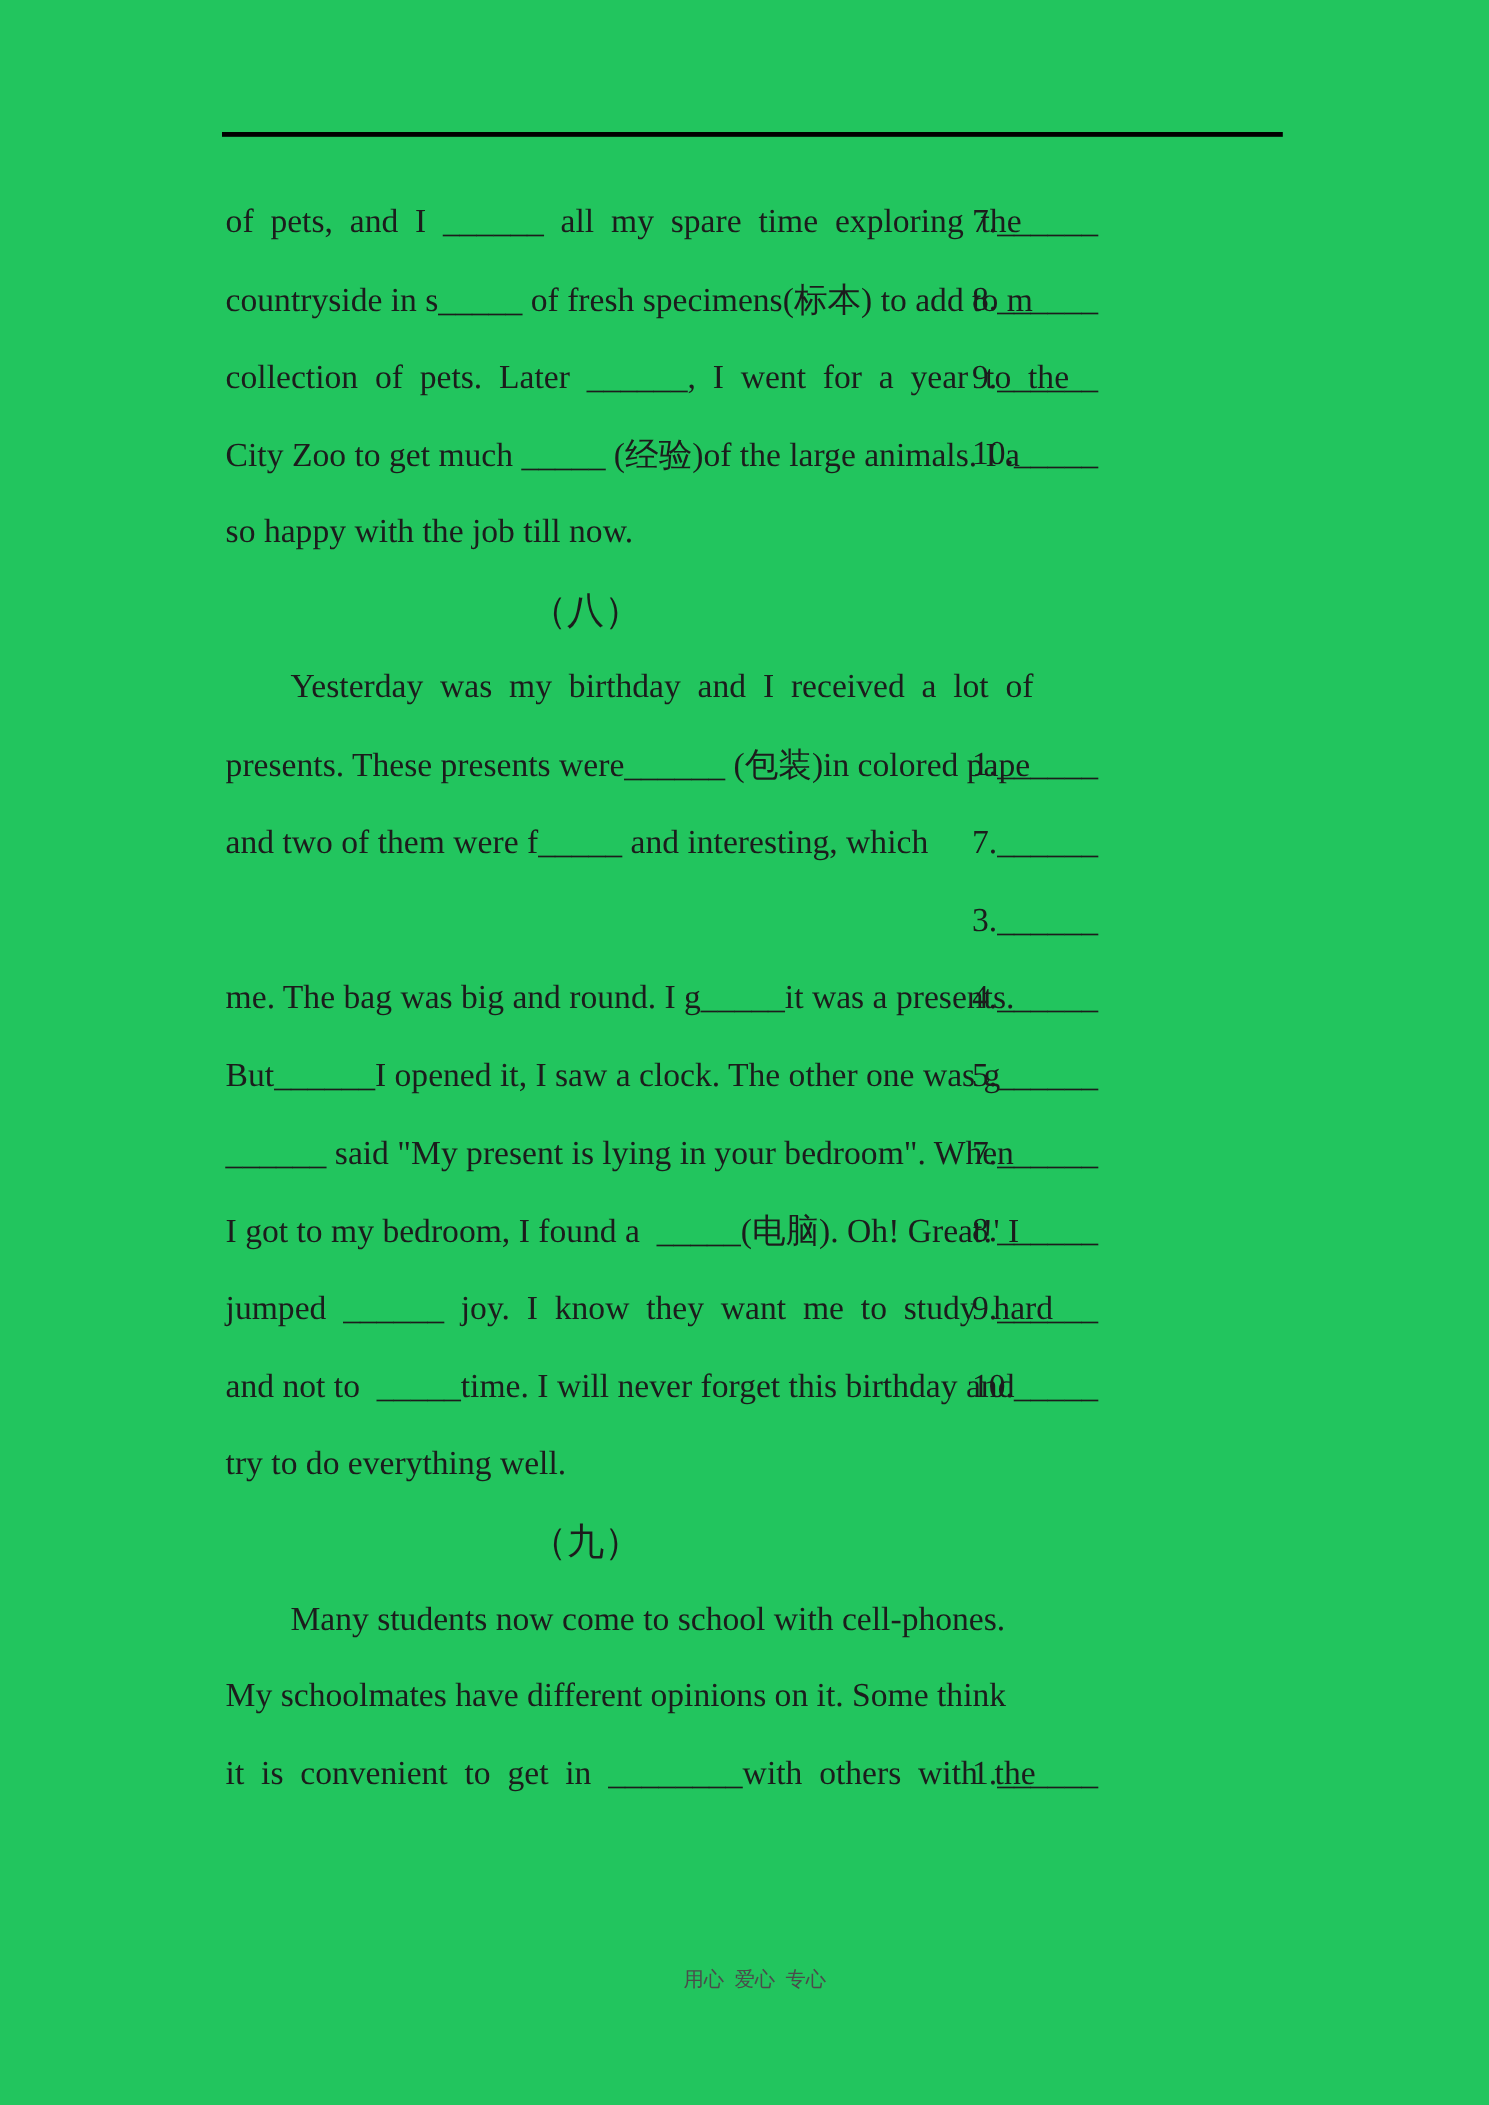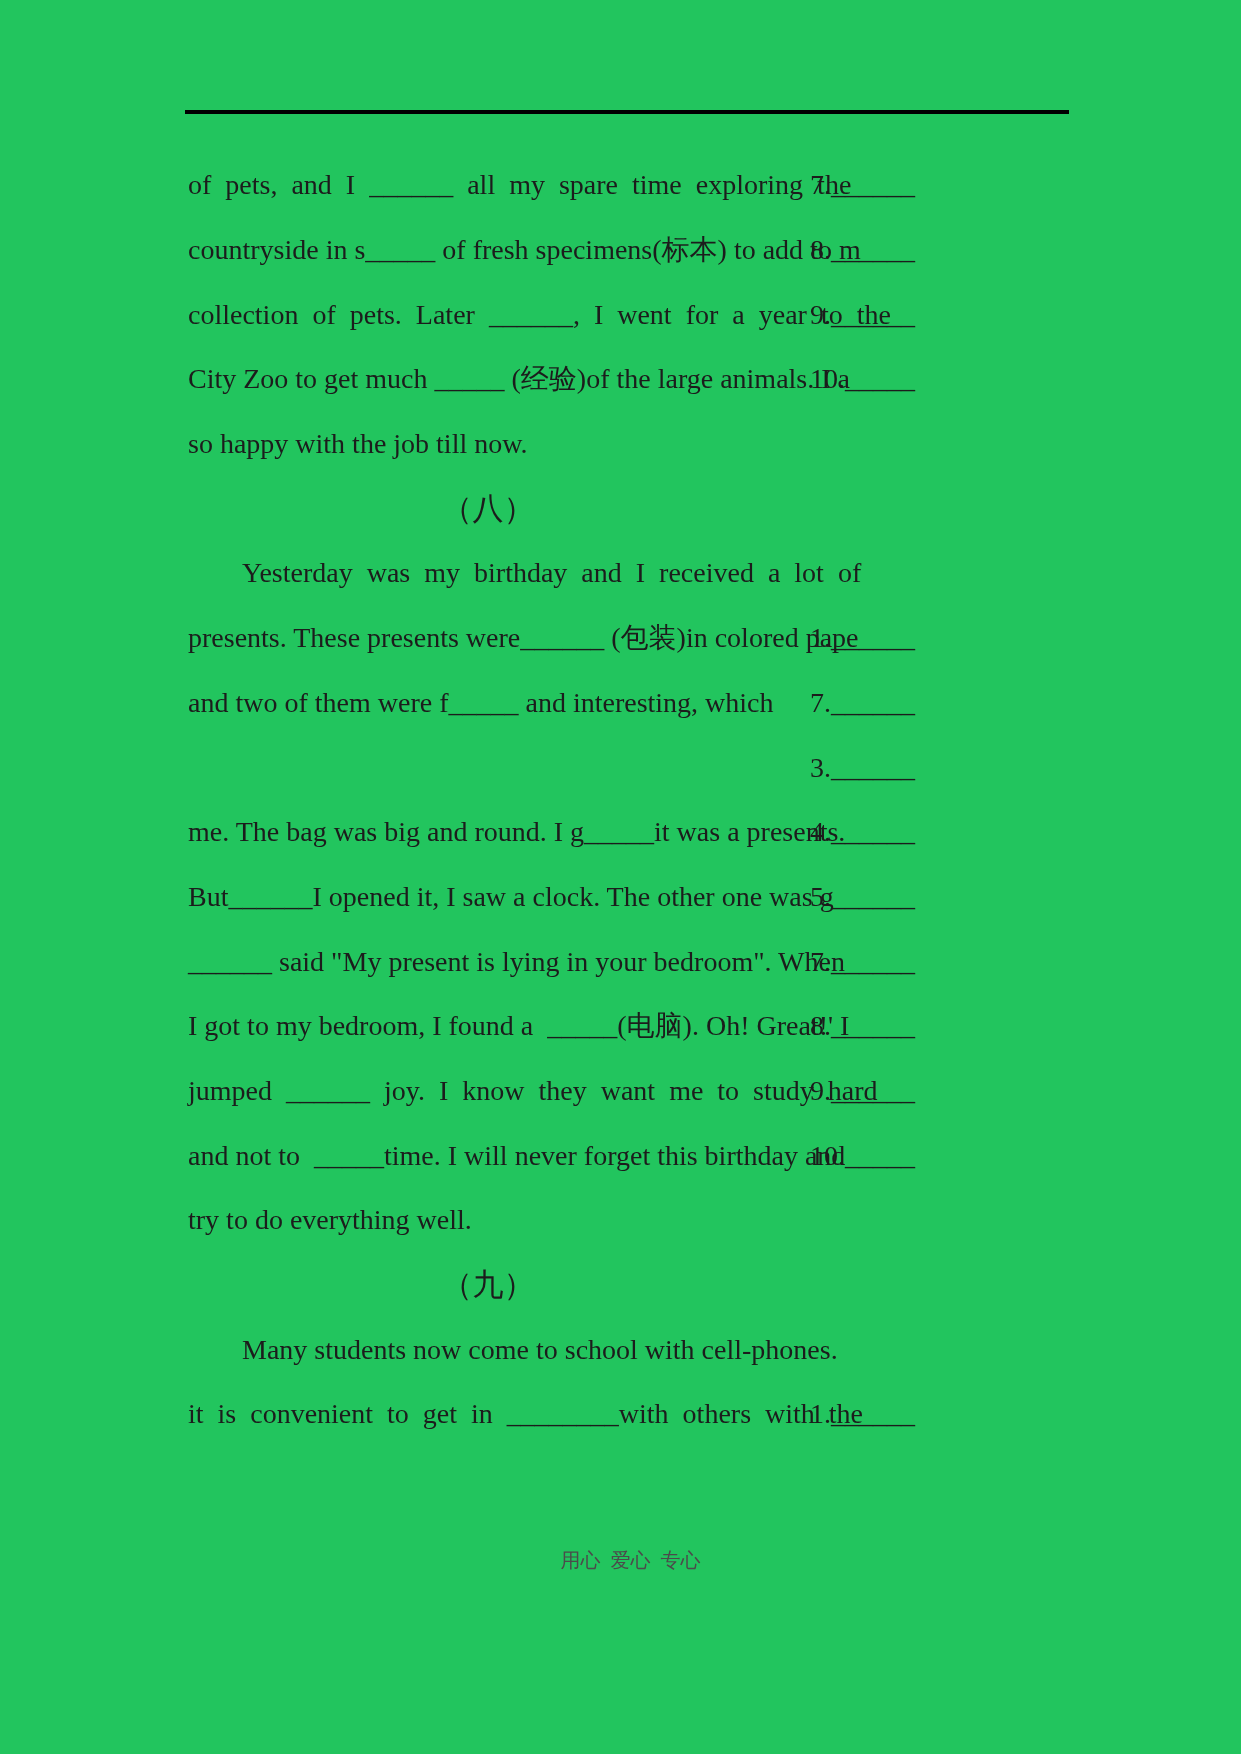--- a/index.html
+++ b/index.html
@@ -55,24 +55,24 @@
     width: 600px;
     top: 50%;
     transform: translateY(-50%);
     font-size: 31px;
     text-align: center;
     white-space: pre;
   }
   .footer {
     position: absolute;
     left: 0;
-    top: 1524px;
+    top: 1618px;
     width: 1241px;
     text-align: center;
-    font-size: 20px;
+    font-size: 17px;
     color: #4b4b4b;
     white-space: pre;
   }
 </style>
 </head>
 <body>
 
 <div class="page">
   <div class="top-rule"></div>
   <div class="rows" id="rows">
@@ -139,20 +139,23 @@
       <div class="row">
         <span class="line-text">try to do everything well.</span>
       </div>
       <div class="row">
         <span class="heading-text">（九）</span>
       </div>
       <div class="row">
         <span class="line-text indent">Many students now come to school with cell-phones.</span>
       </div>
       <div class="row">
+        <span class="line-text">My schoolmates have different opinions on it. Some think</span>
+      </div>
+      <div class="row">
         <span class="line-text wide">it is convenient to get in ________with others with the</span>
         <span class="answer-num">1.______</span>
       </div>
     </div>
   <div class="footer">
     <span>用心  爱心  专心</span>
   </div>
 </div>
 
 </body></html>

